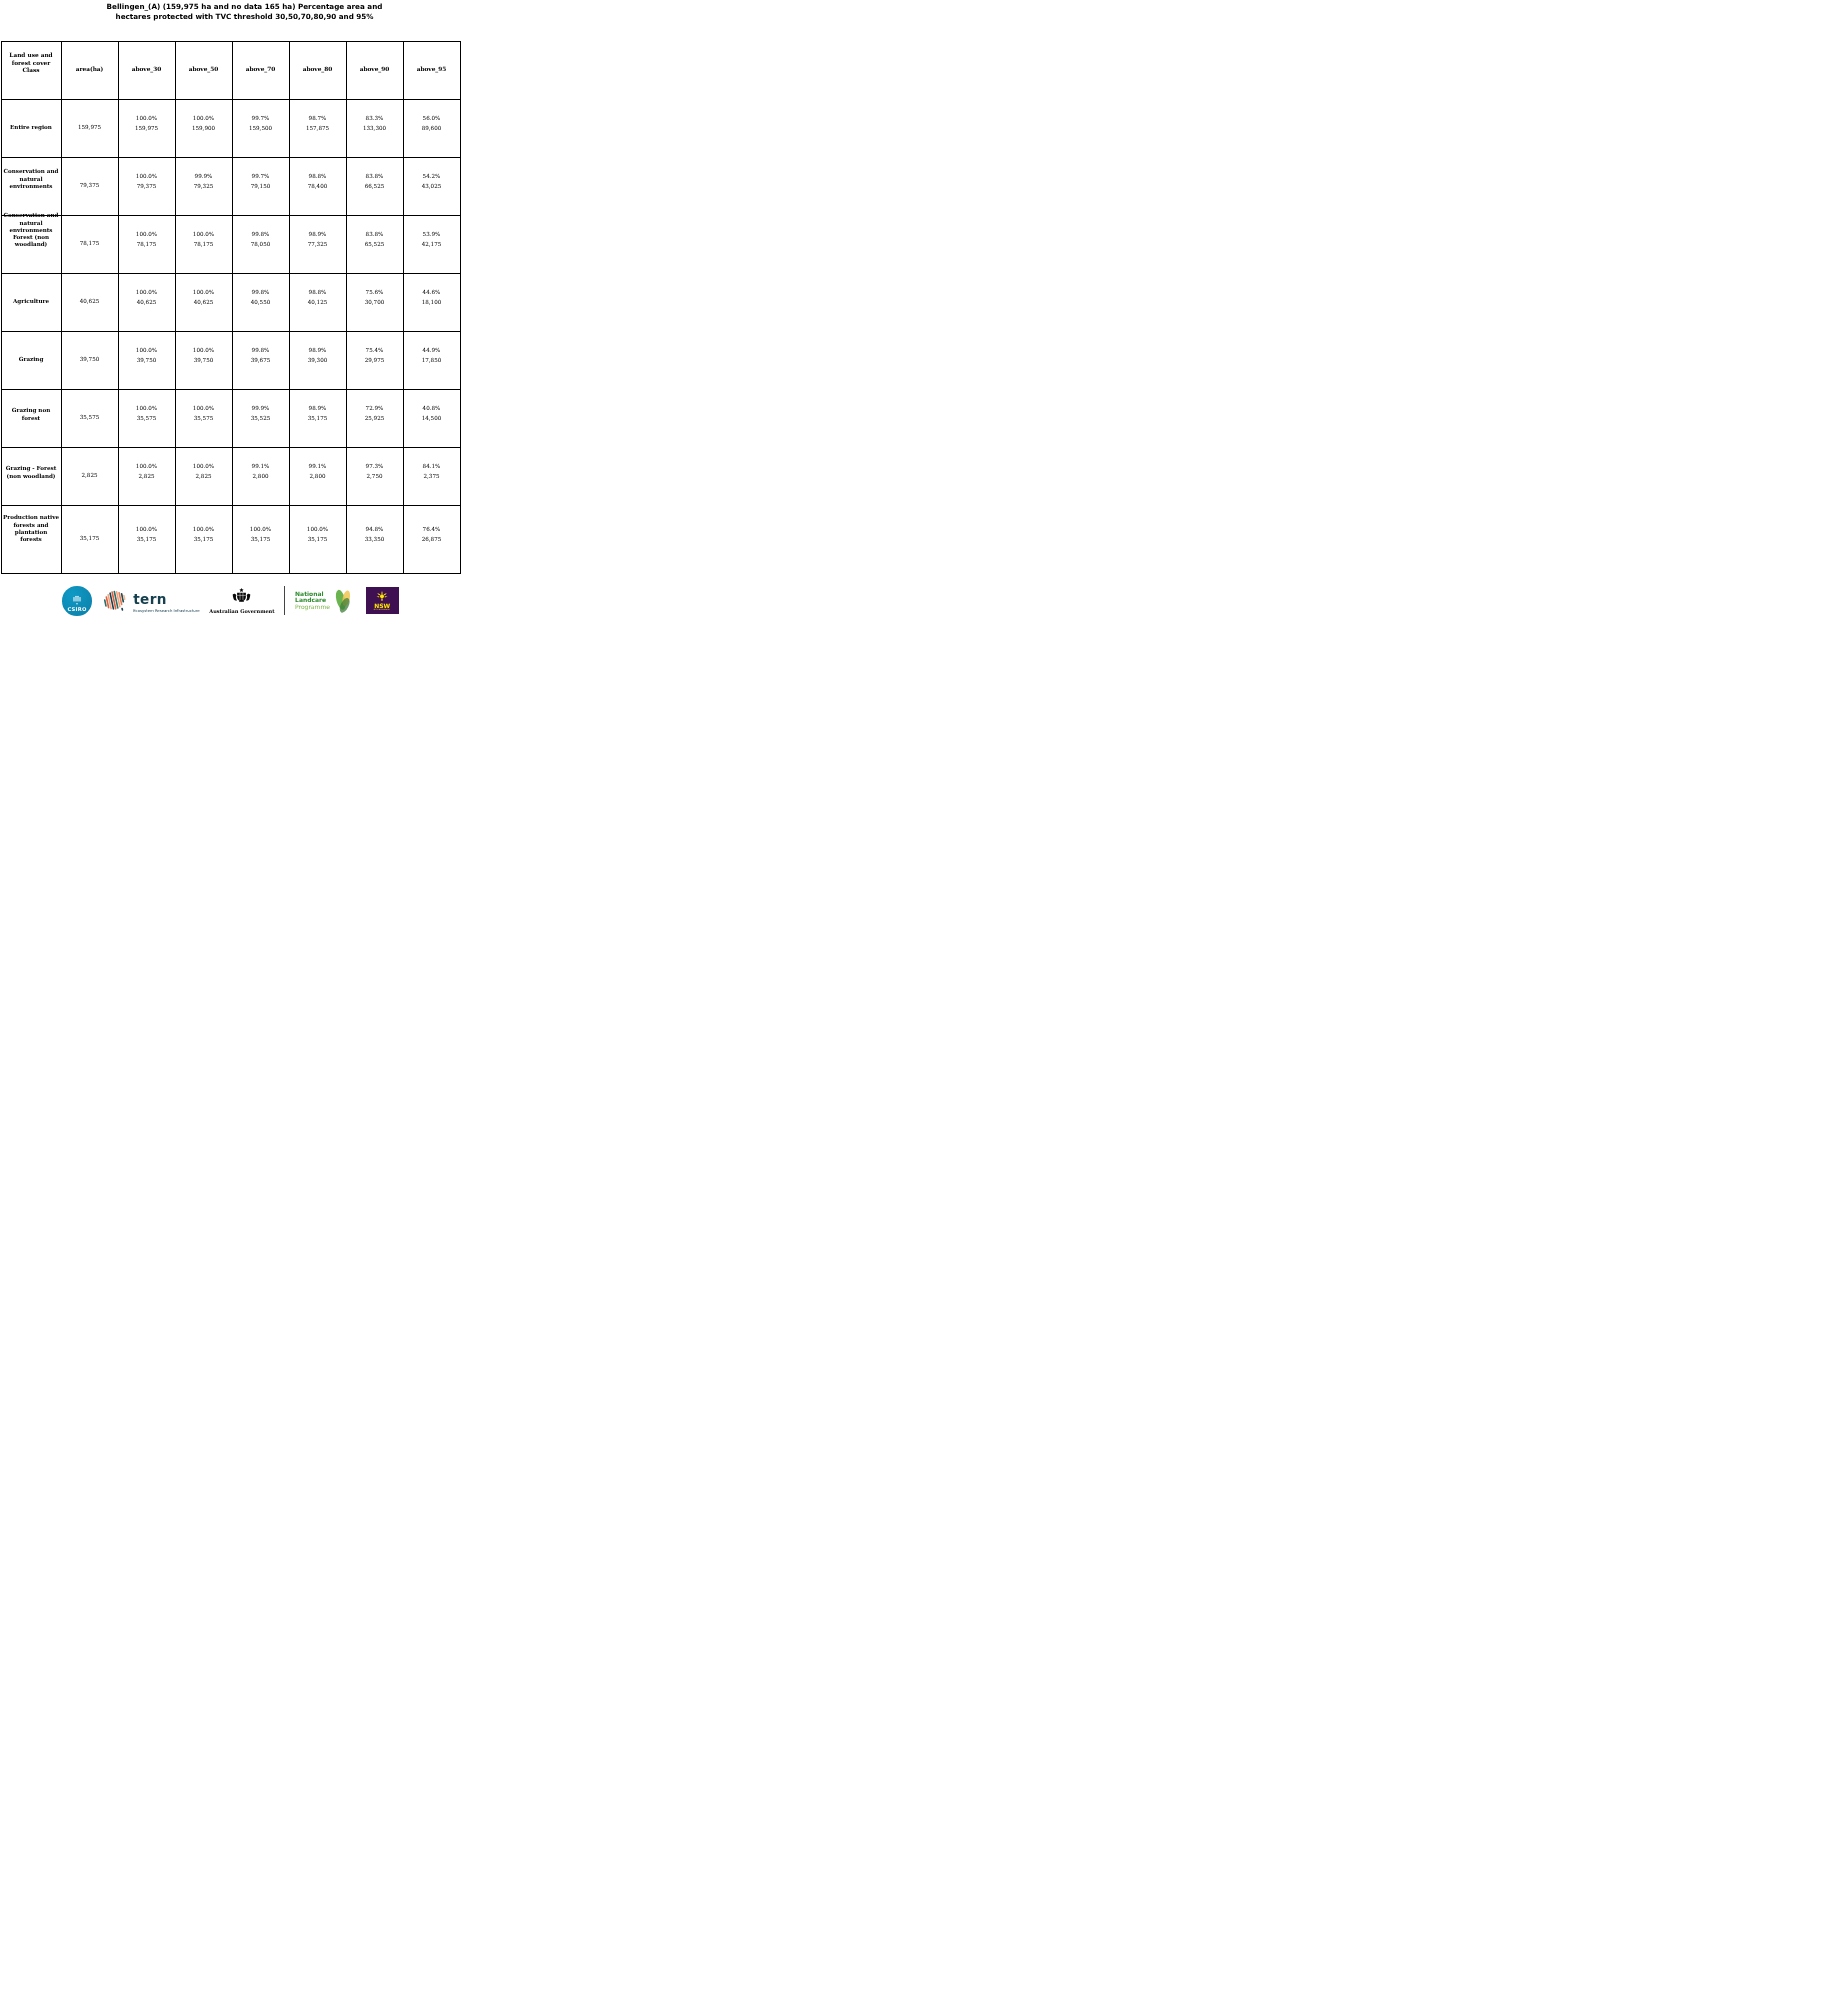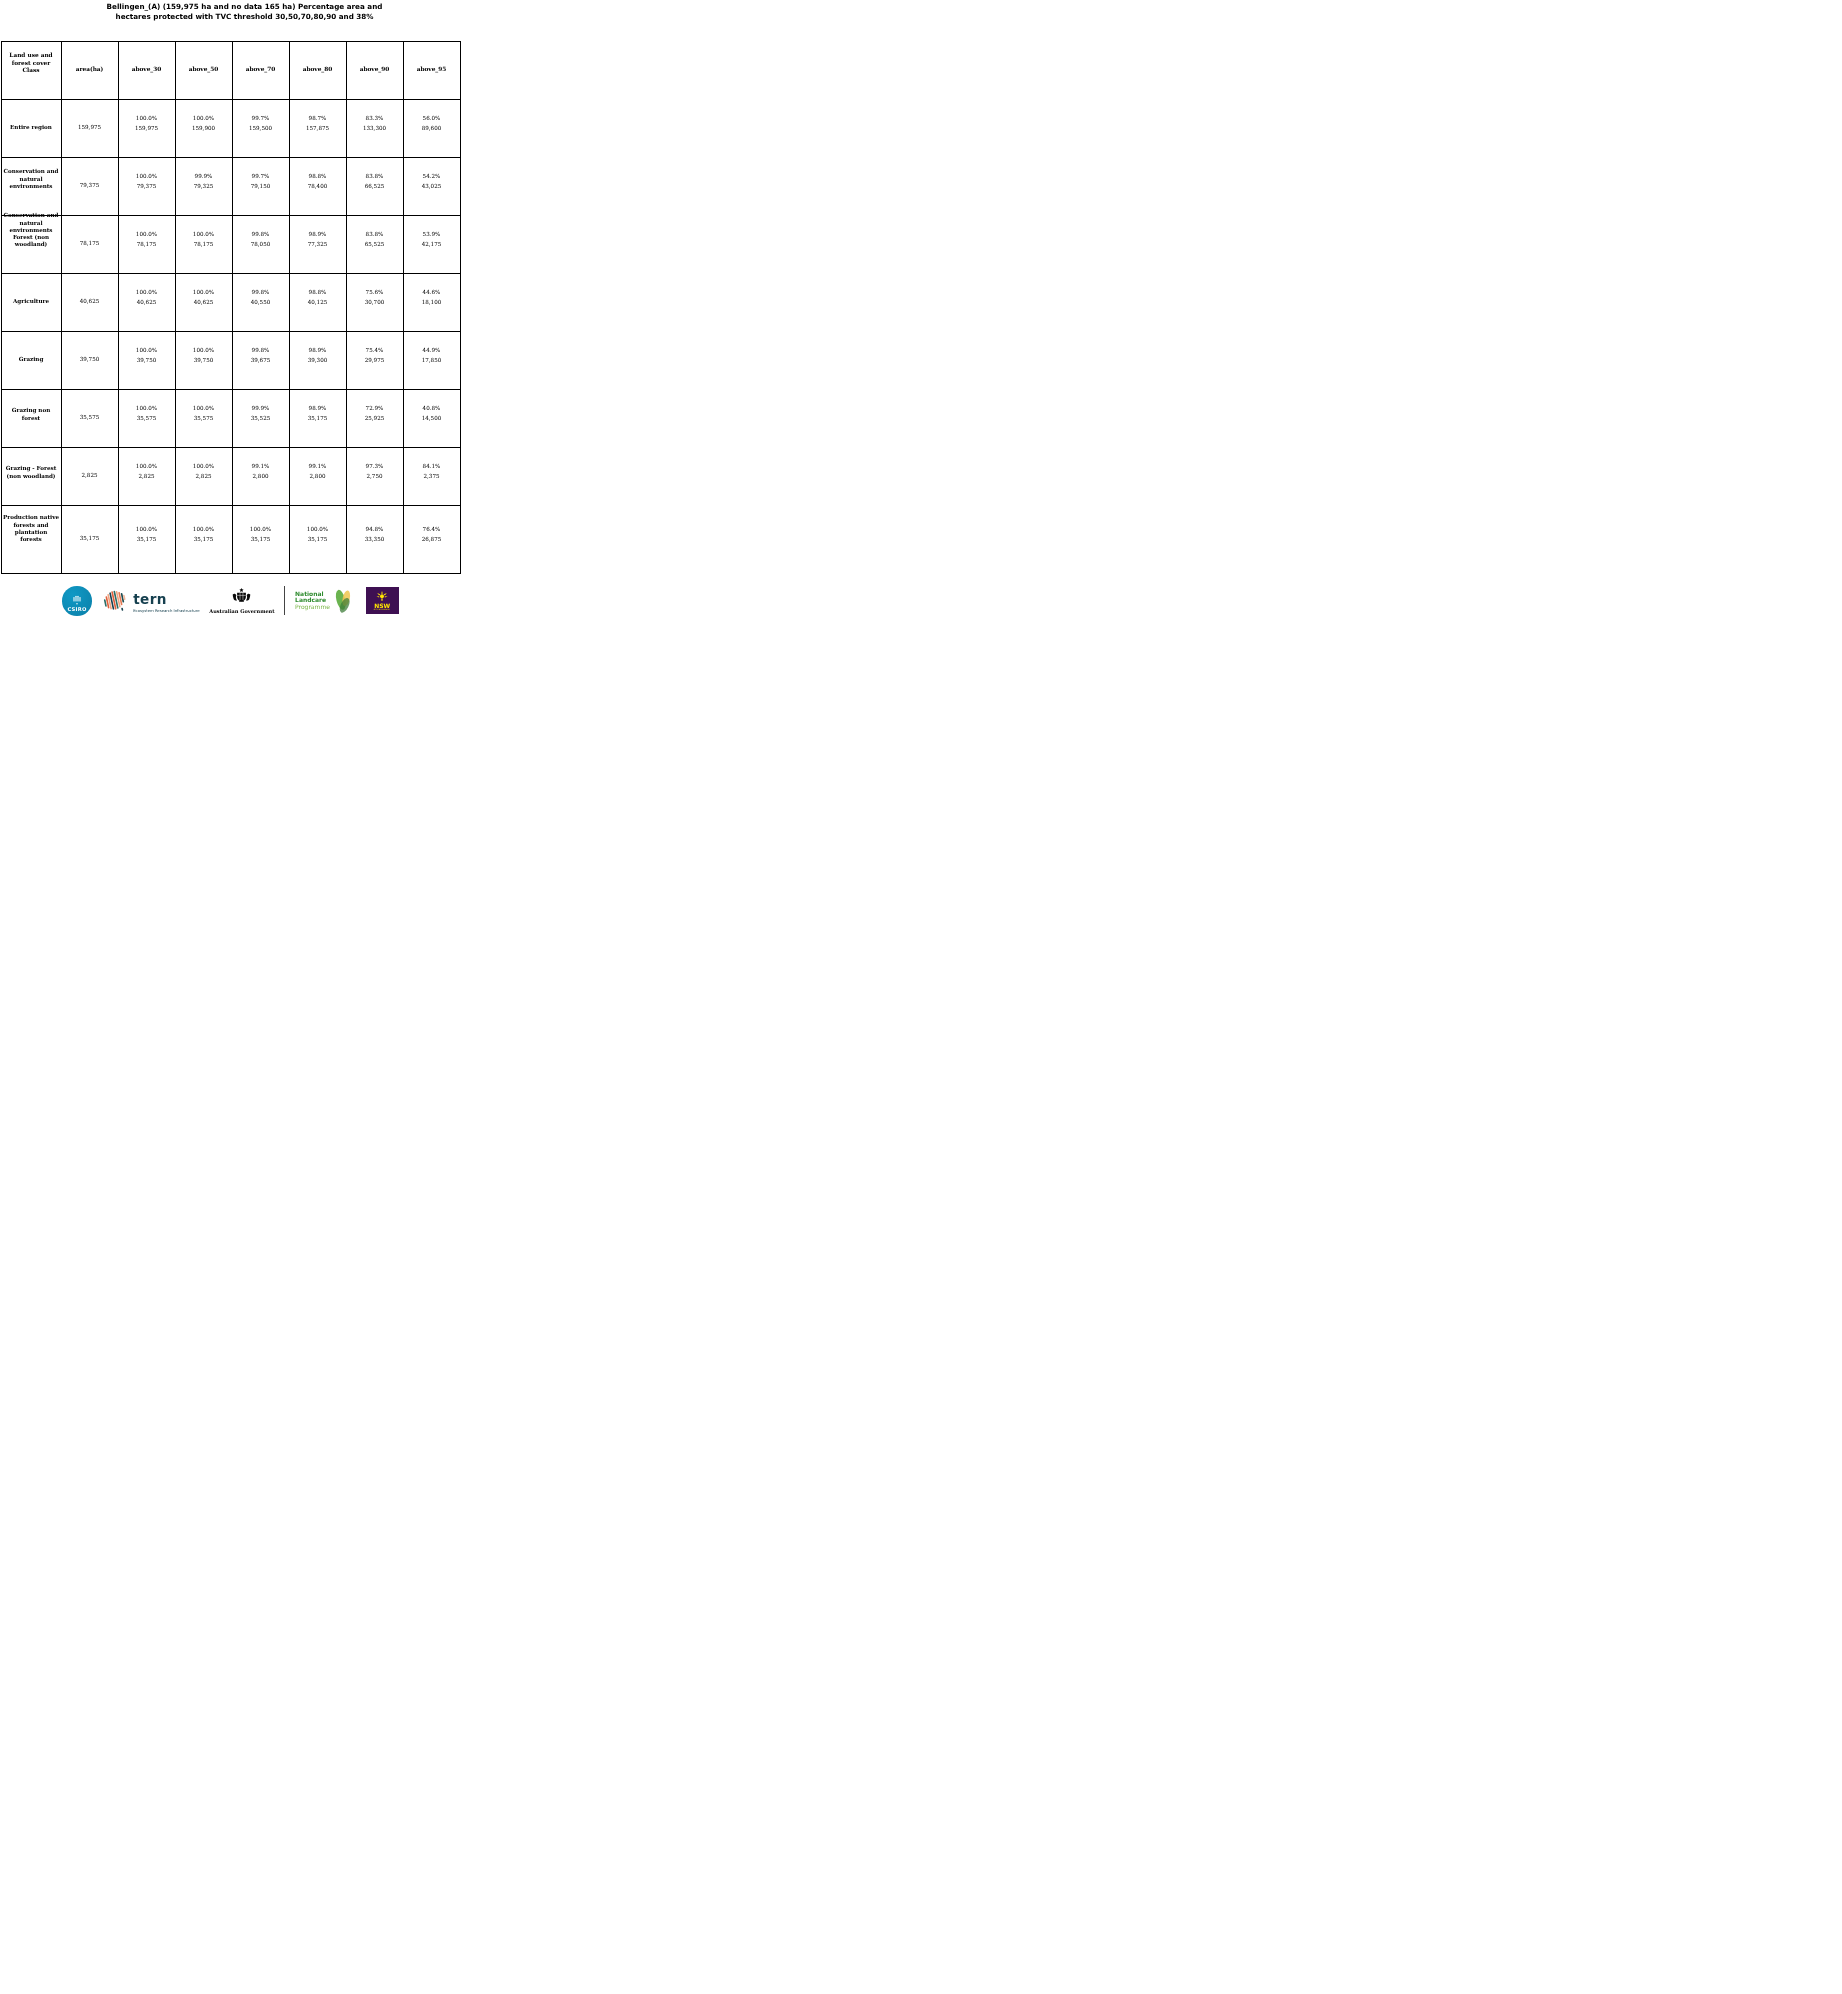--- a/index.html
+++ b/index.html
@@ -80,21 +80,21 @@
     color:var(--nsw_yellow);font-family:"DejaVu Sans","Liberation Sans",sans-serif;
   }
   .nsw-label{font-weight:bold;font-size:6px;line-height:5.6px;}
   .nsw-sub{font-size:1.8px;letter-spacing:0.4px;}
 </style>
 </head>
 <body>
 
 <div class="title">
   <span>Bellingen_(A) (159,975 ha and no data 165 ha) Percentage area and</span><br>
-  <span>hectares protected with TVC threshold 30,50,70,80,90 and 38%</span>
+  <span>hectares protected with TVC threshold 30,50,70,80,90 and 95%</span>
 </div>
 
 <table class="tvc">
   <colgroup>
     <col class="c-class">
       <col class="c-num">
       <col class="c-num">
       <col class="c-num">
     <col class="c-num">
       <col class="c-num">

